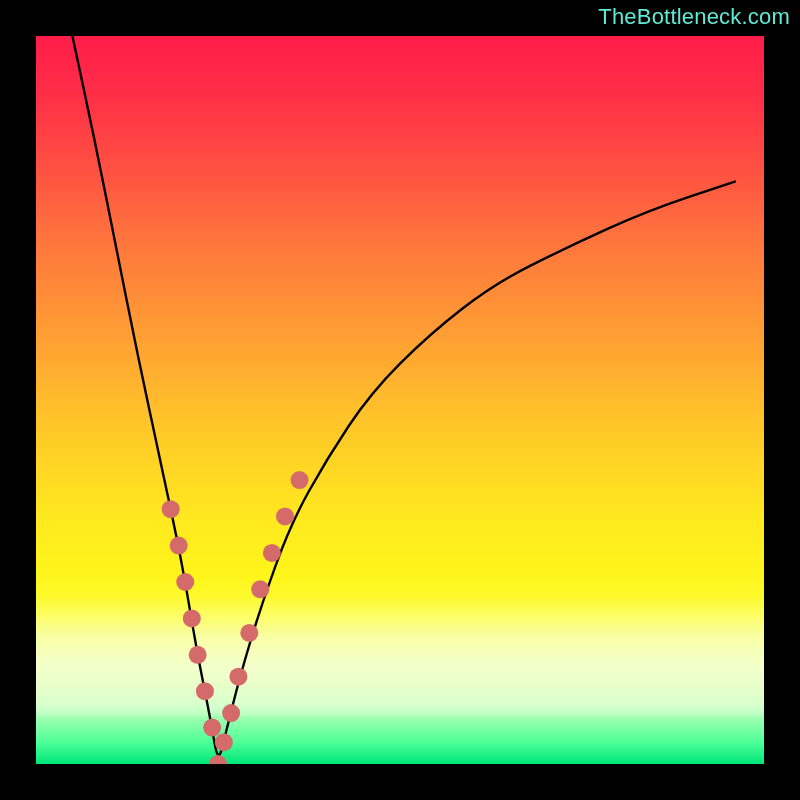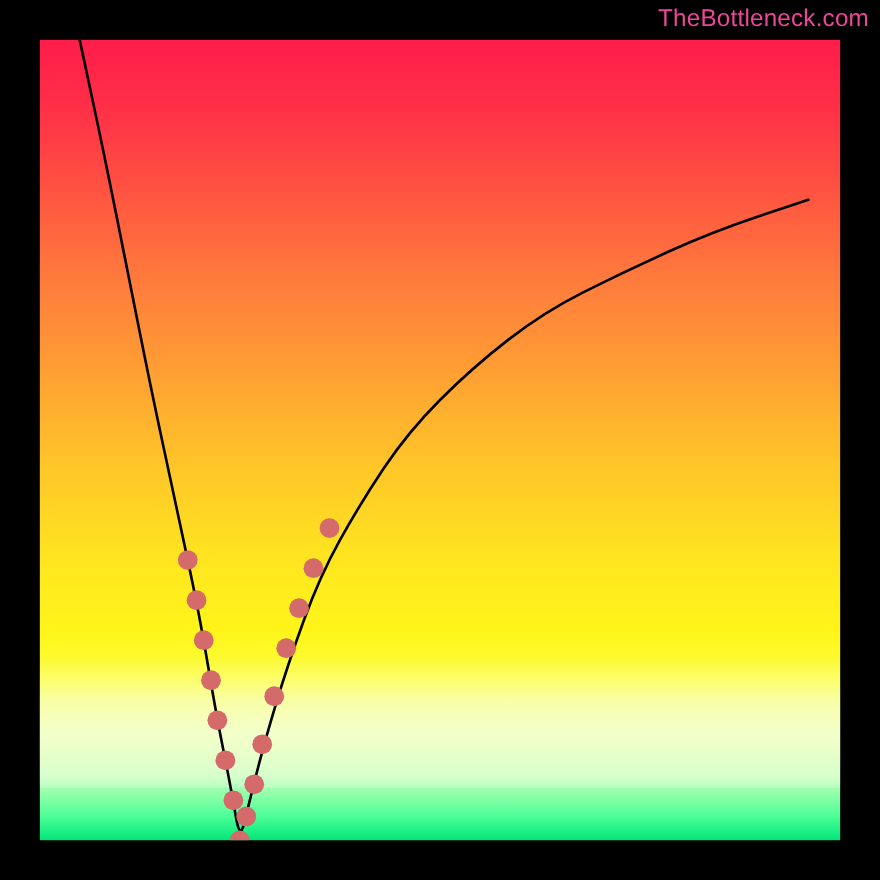--- a/index.html
+++ b/index.html
@@ -1,17 +1,17 @@
 <!DOCTYPE html>
 <html><head>
 <meta charset="utf-8">
 <style>
   html,body{margin:0;padding:0;width:800px;height:800px;overflow:hidden;font-family:Arial,Helvetica,sans-serif}
   .outer{width:800px;height:800px;background:#000;position:relative}
-  .wm{position:absolute;top:4px;right:10px;color:#ec4899;font-size:22px;font-weight:500;letter-spacing:.2px}
+  .wm{position:absolute;top:4px;right:10px;color:#5eead4;font-size:22px;font-weight:500;letter-spacing:.2px}
   
   .plot{position:absolute;left:36px;top:36px;width:728px;height:728px;overflow:hidden}
   .grad{position:absolute;inset:0;
     background:linear-gradient(to bottom,
       #ff1d4a 0%,
       #ff2e47 8%,
       #ff5042 18%,
       #ff7b3c 30%,
       #ffa133 42%,
       #ffc828 54%,

